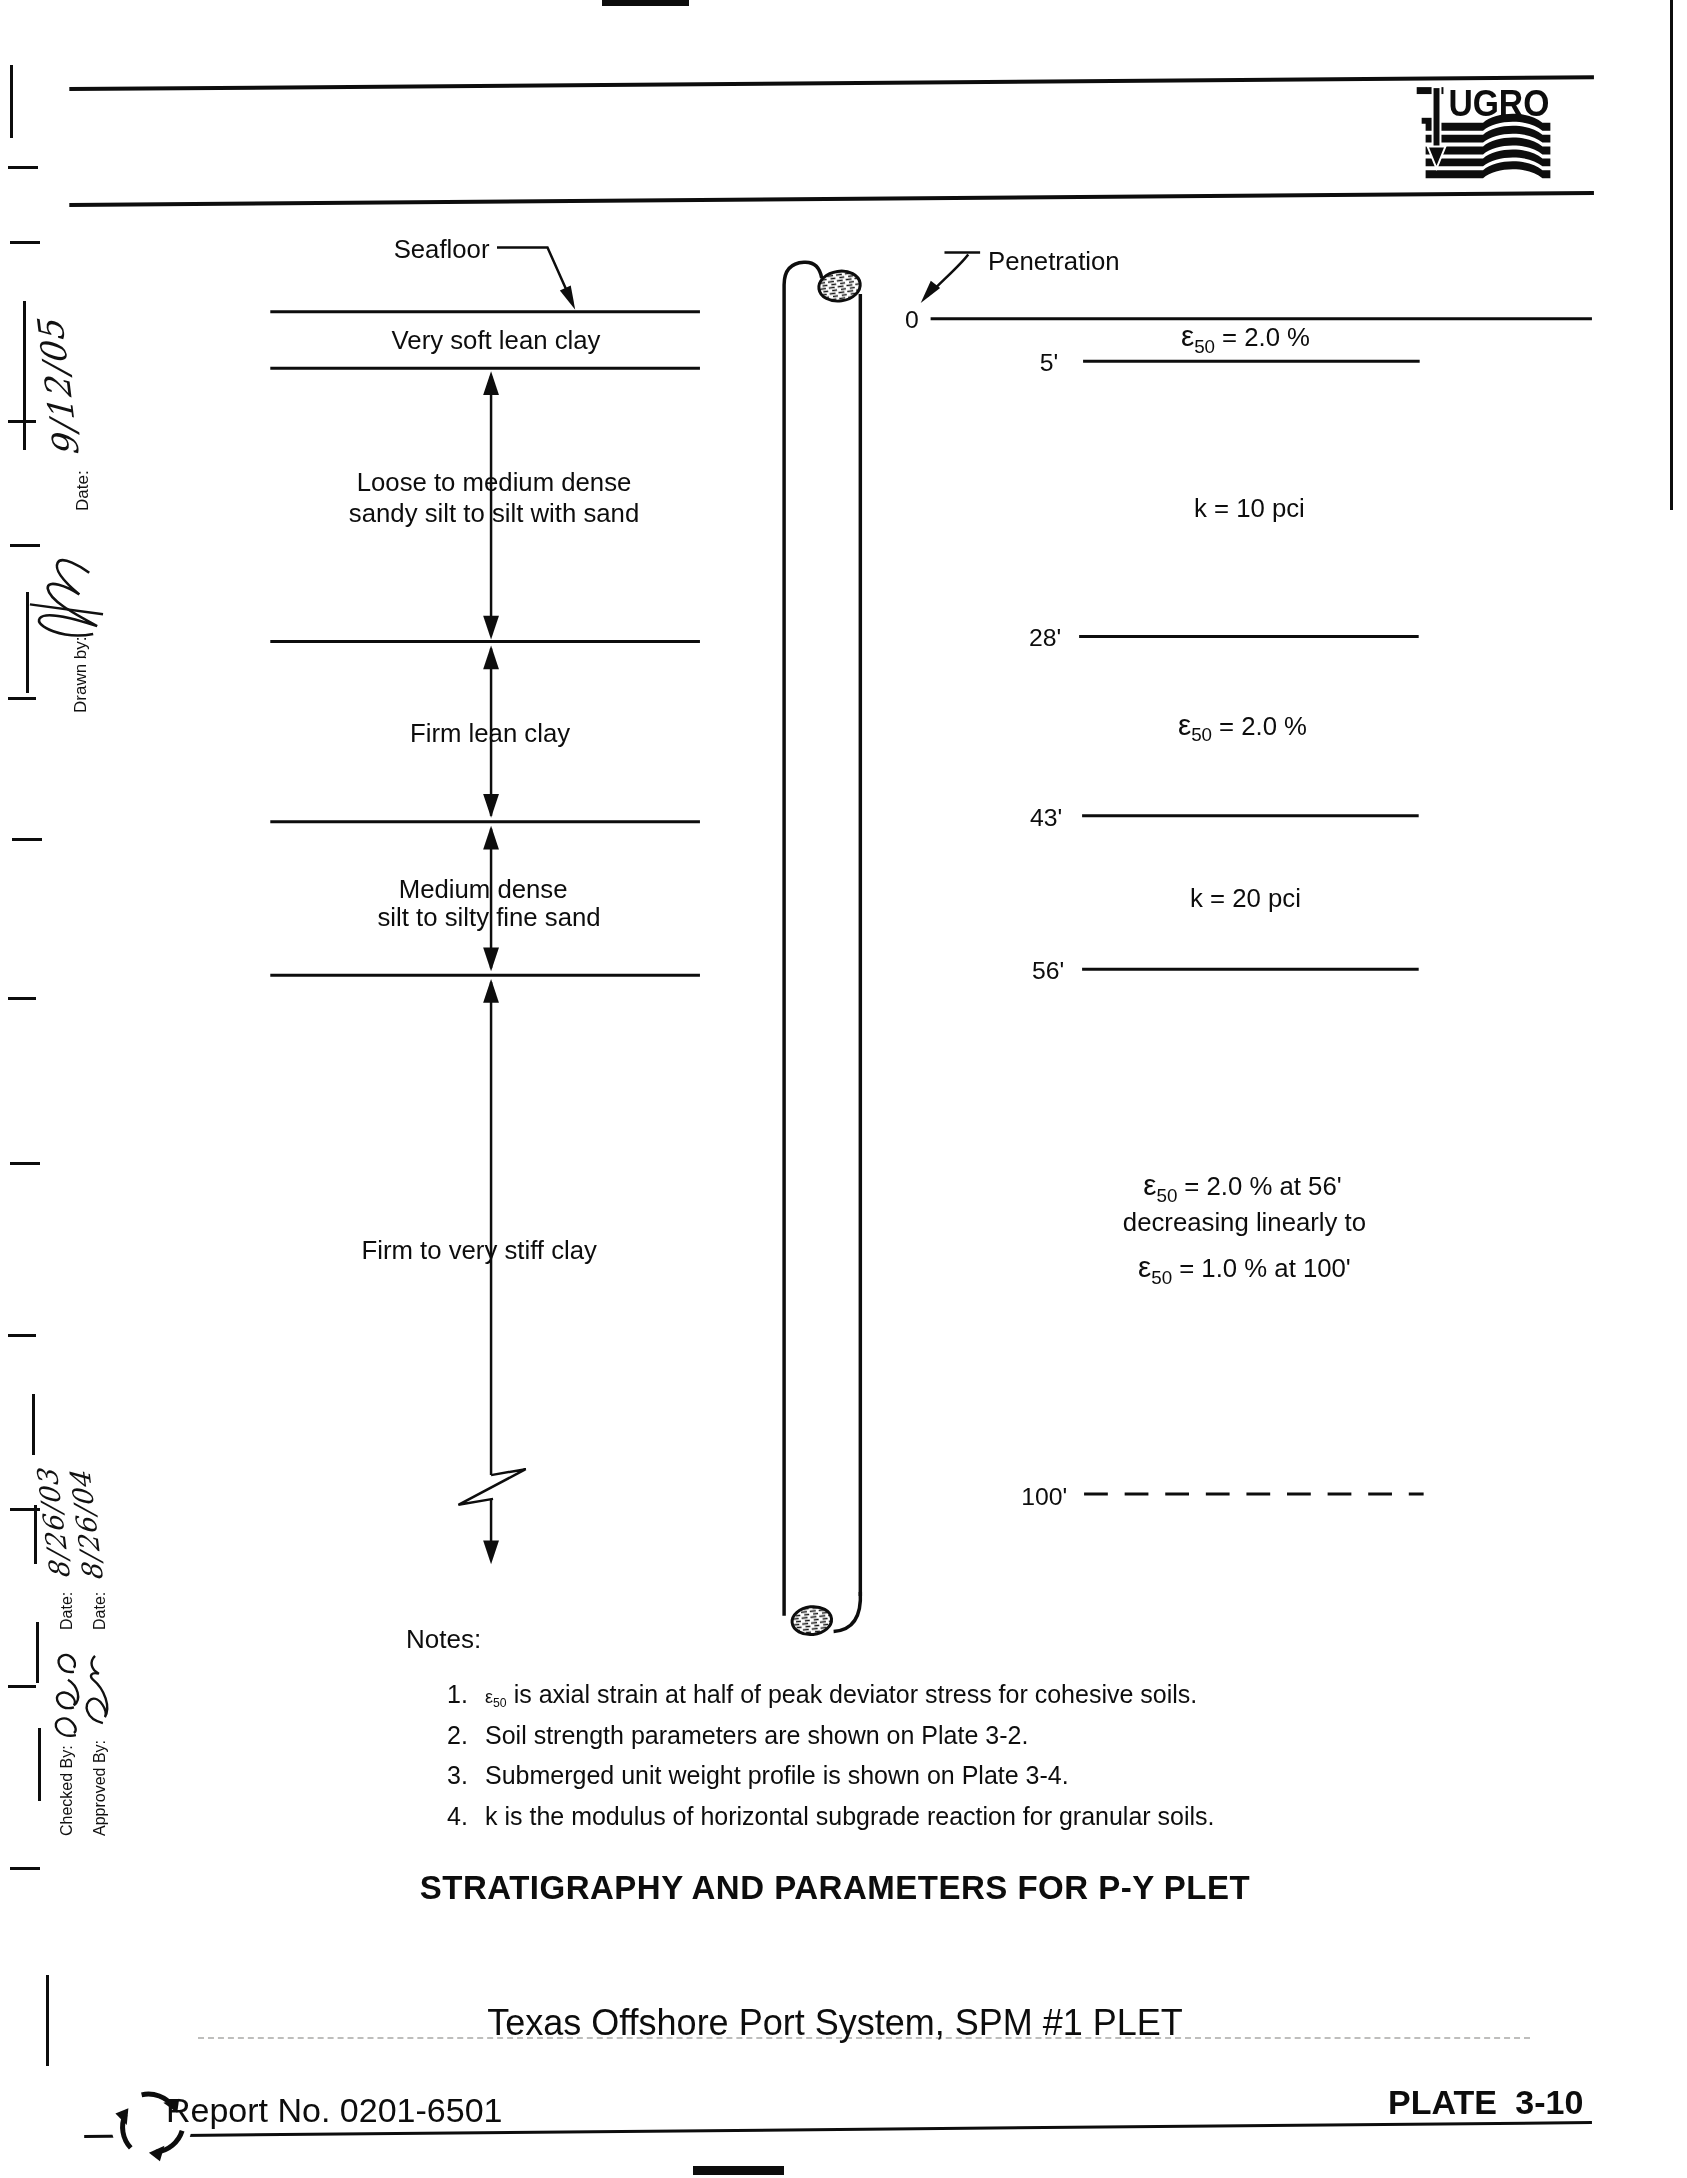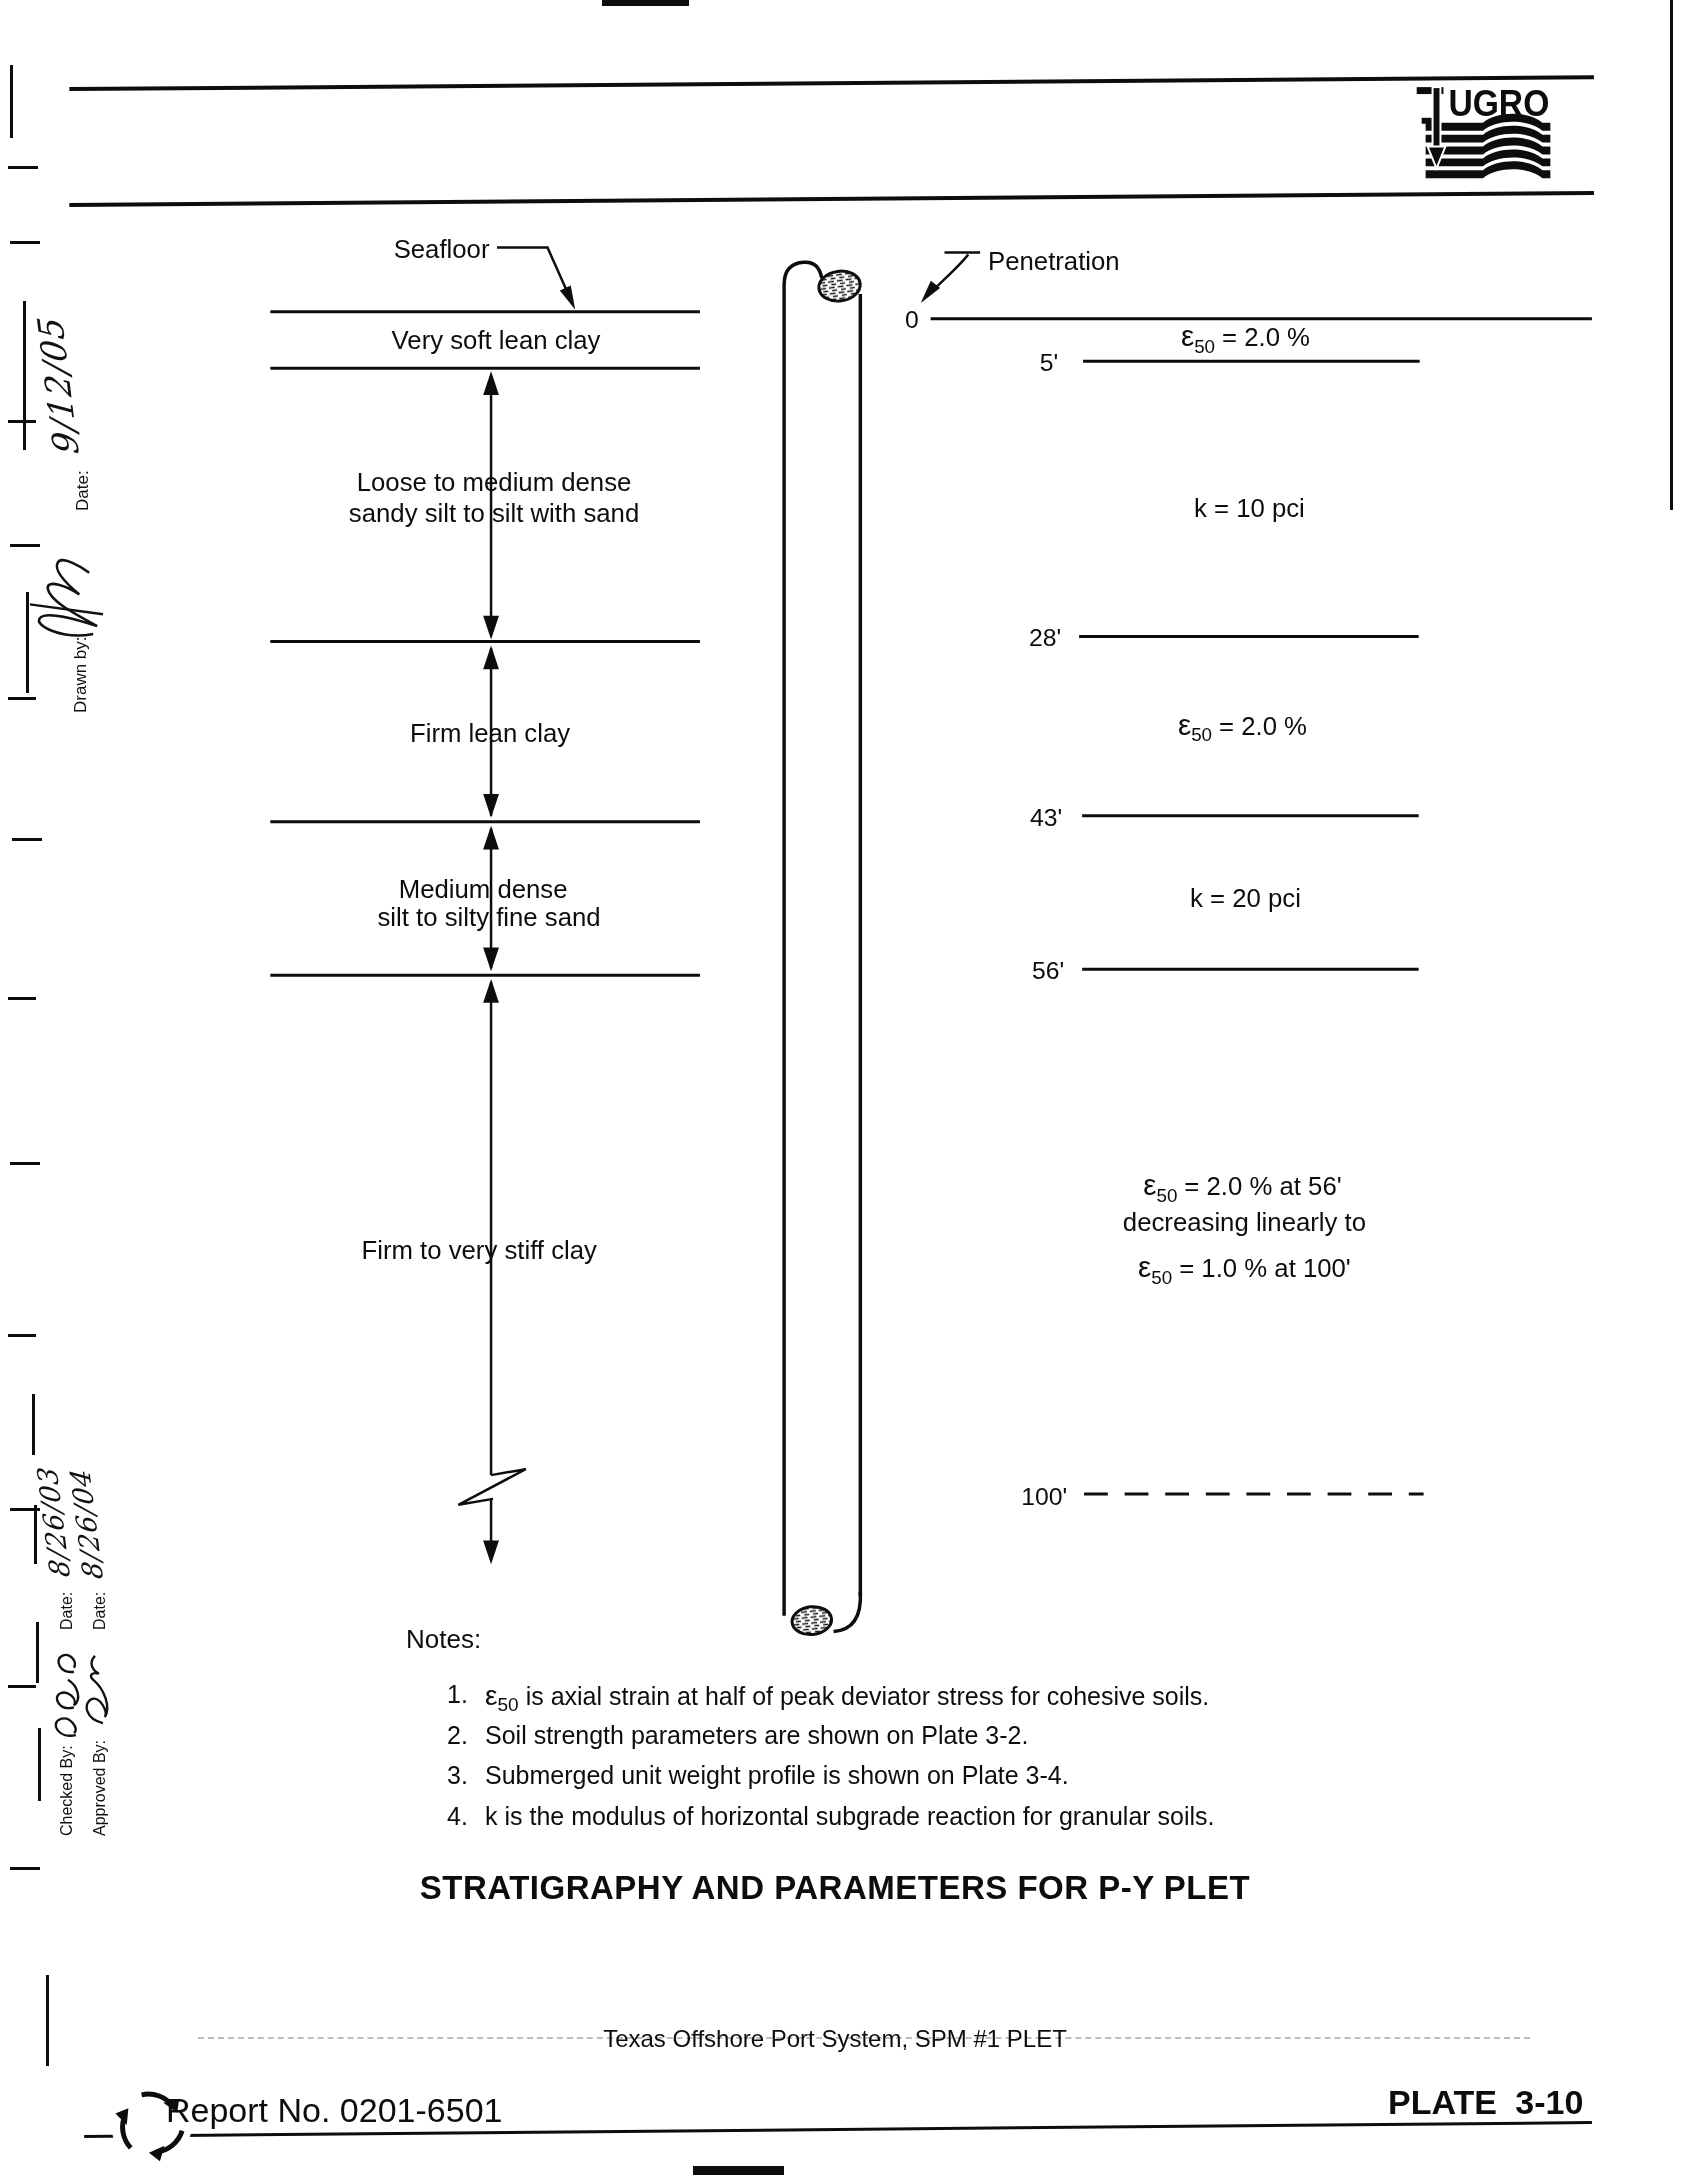--- a/index.html
+++ b/index.html
@@ -14,27 +14,27 @@
   
   .rot{position:absolute;transform:rotate(-90deg);transform-origin:0 0;}
   .mlabel{position:absolute;font-size:17px;white-space:nowrap;color:#111;}
   .hand{position:absolute;font-family:"DejaVu Serif",serif;font-style:italic;
         white-space:nowrap;transform:rotate(-7deg) skewX(-12deg);letter-spacing:1px;color:#111;}
   .bar{position:absolute;background:#0d0d0d;height:3px;}
   
   .notes-head{position:absolute;font-size:26px;}
   .note-item{position:absolute;display:flex;font-size:25px;white-space:nowrap;}
   .nnum{width:38px;}
-  .eps{margin-right:7px;font-size:28px;}
+  .eps{margin-right:7px;font-size:18px;}
   .eps sub{font-size:0.68em;vertical-align:-0.3em;}
   
   .main-title{position:absolute;left:414px;width:842px;text-align:center;
               font-size:33px;font-weight:bold;letter-spacing:0.5px;white-space:nowrap;}
   .sub-title{position:absolute;left:414px;width:842px;text-align:center;
-             font-size:24px;line-height:41px;white-space:nowrap;margin-top:16px;}
+             font-size:36px;line-height:41px;white-space:nowrap;}
   .footer-text{position:absolute;font-size:34px;white-space:nowrap;}
   .plate{word-spacing:9px;}
   .ghostline{position:absolute;border-top:2px dashed #8a8a86;opacity:0.55;}
 </style>
 </head>
 <body>
 
 <div class="page">
 
   <div class="mark" style="left:602px;top:0;width:87px;height:6px;"></div>

